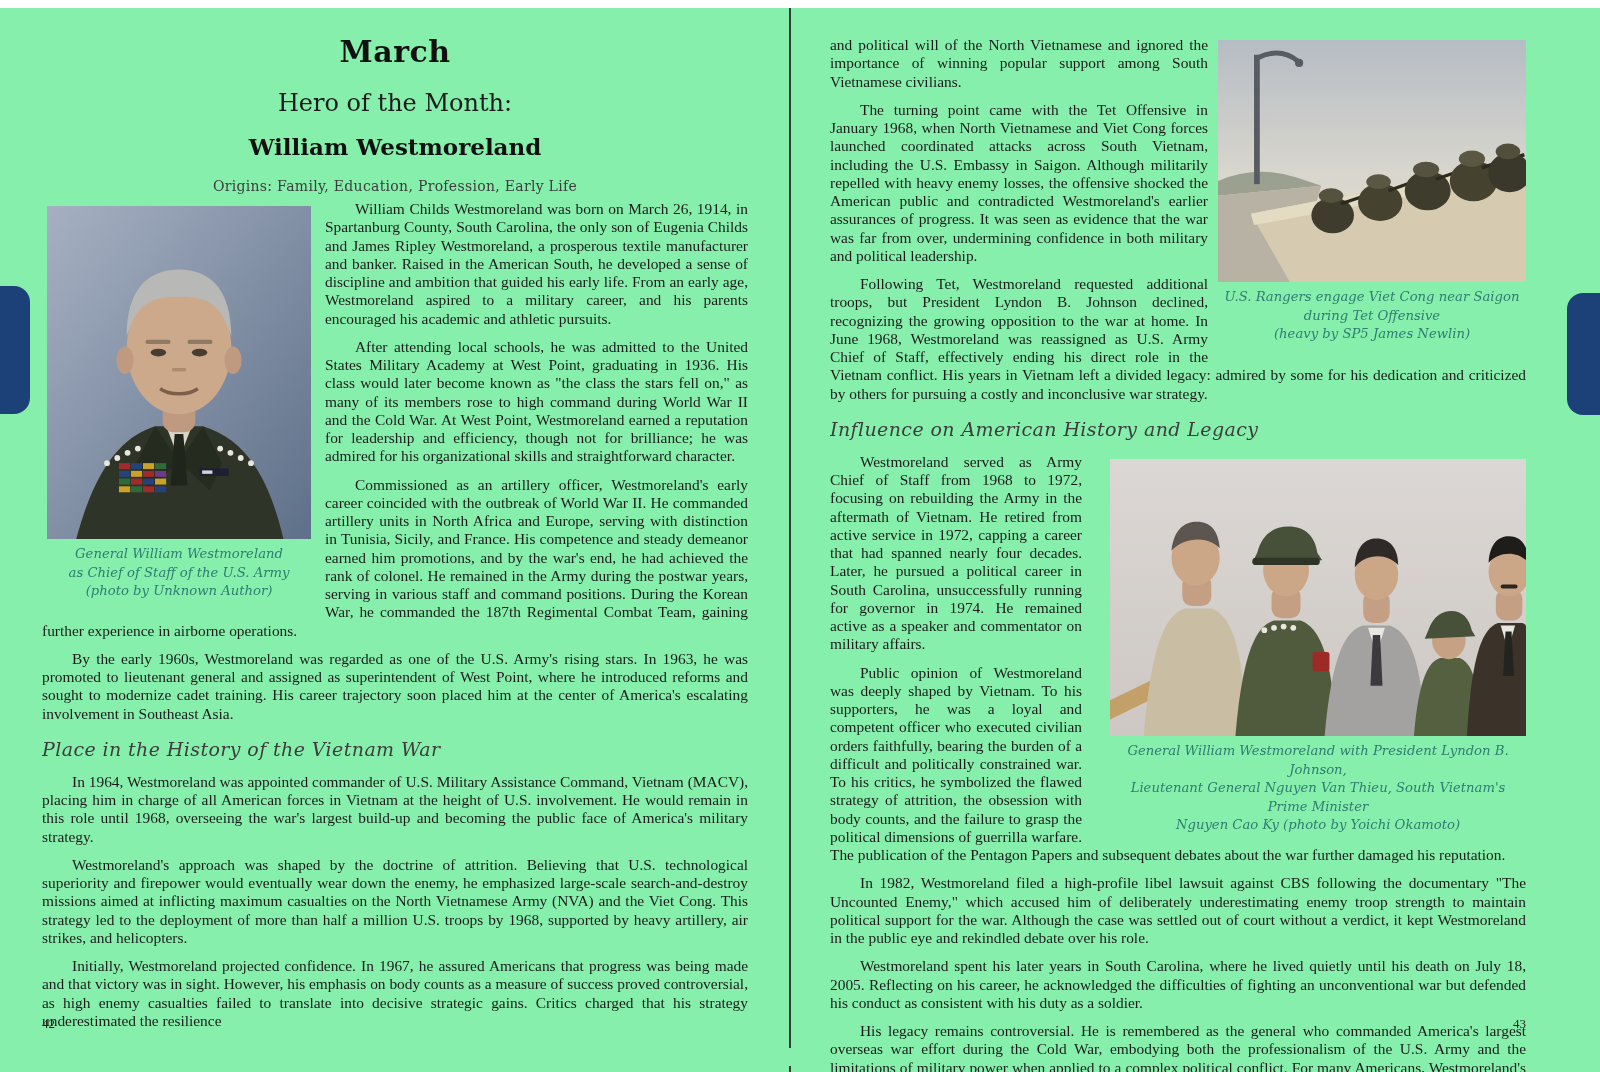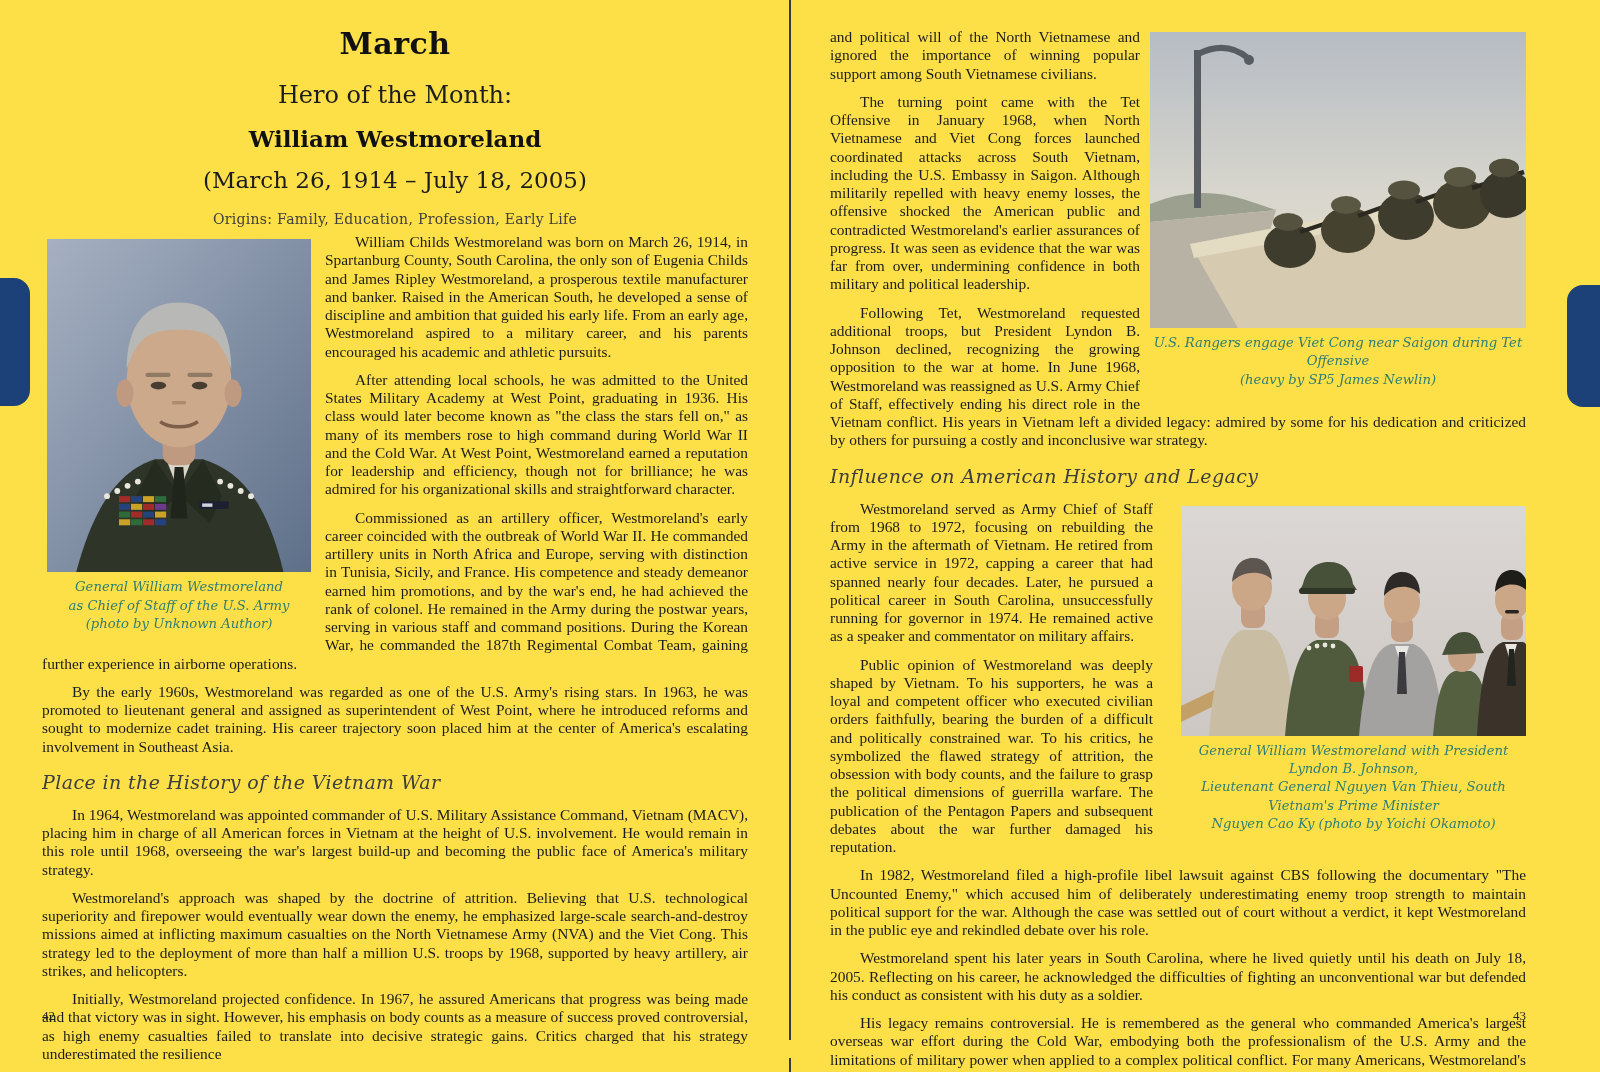--- a/index.html
+++ b/index.html
@@ -1,19 +1,19 @@
 <!DOCTYPE html>
 <html style="--tab-blue: #1b4178; --caption-teal: #2f7d72;"><head>
 <meta charset="utf-8">
 <style>
   * { margin:0; padding:0; box-sizing:border-box; }
   html,body { background:#ffffff; }
   body { width:1600px; height:1072px; position:relative; font-family:"Liberation Serif", serif; color:#1e1e1e; overflow:hidden; }
 
-  .spread { position:absolute; inset:0; background:#fde047; }
+  .spread { position:absolute; inset:0; background:#86efac;margin-top:8px; }
 
   .divider { position:absolute; left:789px; top:0; width:2px; height:1040px; background:#3a3a3a; }
   .divider-stub { position:absolute; left:789px; top:1058px; width:2px; height:14px; background:#3a3a3a; }
 
   .tab { position:absolute; background:var(--tab-blue, #1b4178); }
   .tab-left  { left:0; top:278px; width:30px; height:128px; border-radius:0 16px 16px 0; }
   .tab-right { left:1567px; top:285px; width:33px; height:122px; border-radius:16px 0 0 16px; }
 
   .page { position:absolute; top:0; height:1072px; overflow:hidden; }
   .page-left  { left:42px;  width:706px; }
@@ -30,22 +30,22 @@
   .section-heading { font-family:"DejaVu Serif", serif; font-style:italic; font-size:19px; color:#3d3d3d; margin:15px 0 13px; letter-spacing:.4px; }
 
   
   .body-text { margin-top:6px; }
   .body-text p { font-size:15.4px; line-height:1.185; text-align:justify; text-indent:30px; margin-bottom:10px; color:#1b1b1b; }
   .body-text p.no-indent { text-indent:0; }
 
   
   figure { overflow:visible; }
   .fig-portrait { float:left; width:264px; margin:6px 14px 4px 5px; }
-  .fig-tet      { float:right; width:376px; margin:4px 0 6px 10px; }
-  .fig-group    { float:right; width:345px; margin:6px 0 6px 28px; }
+  .fig-tet      { float:right; width:308px; margin:4px 0 6px 10px; }
+  .fig-group    { float:right; width:416px; margin:6px 0 6px 28px; }
   figure svg { display:block; width:100%; }
   figcaption { font-family:"DejaVu Serif", serif; font-style:italic; font-size:13.2px; line-height:1.4; text-align:center; color:var(--caption-teal, #2f7d72); margin-top:6px; }
 
   .page-number { position:absolute; bottom:48px; font-size:13px; color:#222; }
   .page-number.pn-left  { left:0; }
   .page-number.pn-right { right:0; }
 </style>
 </head>
 <body>
 
@@ -55,21 +55,20 @@
   <div class="divider-stub"></div>
   <div class="tab tab-left"></div>
   <div class="tab tab-right"></div>
 
   <div class="page page-left">
 
     <div class="title-block">
       <div class="month-title">March</div>
       <div class="subtitle">Hero of the Month:</div>
       <div class="hero-name">William Westmoreland</div>
-      <div class="life-dates">(March 26, 1914 – July 18, 2005)</div>
       <div class="origins-heading">Origins: Family, Education, Profession, Early Life</div>
     </div>
 
     <div class="body-text">
 
       <figure class="fig-portrait">
         <svg viewBox="0 0 308 389" aria-hidden="true">
           <defs>
             <linearGradient id="pg" x1="0" y1="0" x2="1" y2="1">
               <stop offset="0" stop-color="#a6b0c2"></stop>

